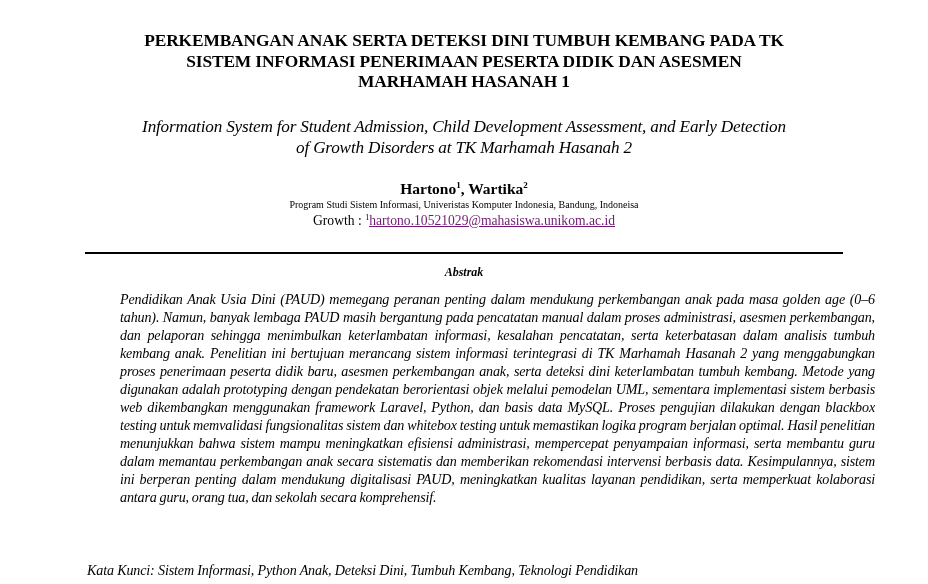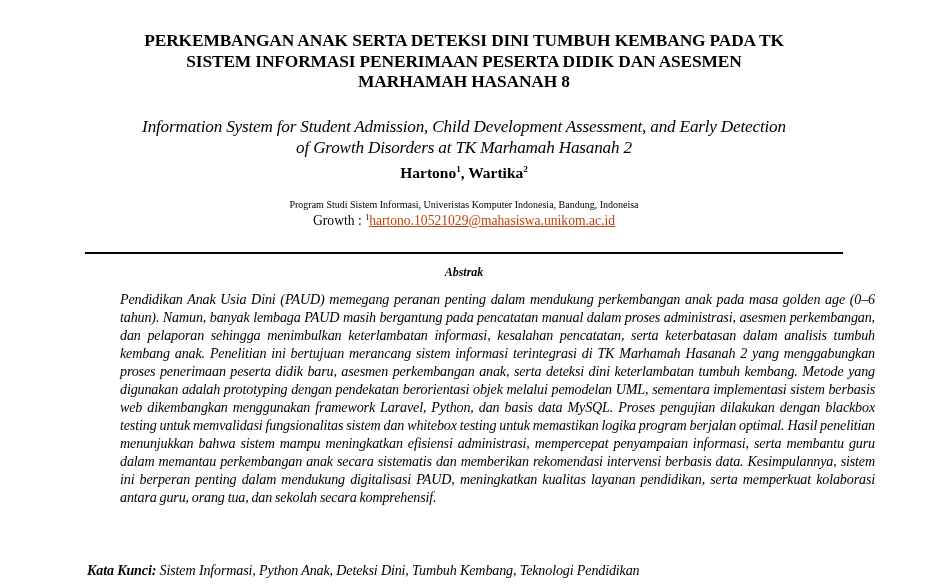--- a/index.html
+++ b/index.html
@@ -40,21 +40,21 @@
       text-align: center;
       font-weight: normal;
       font-style: italic;
       font-size: 17.2px;
       line-height: 20.5px;
       letter-spacing: -0.2px;
     }
     .authors {
       position: absolute;
       left: 0;
-      top: 164px;
+      top: 180px;
       width: 758px;
       text-align: center;
       font-weight: bold;
       font-size: 15.5px;
       line-height: 18px;
     }
     .authors sup {
       font-size: 9px;
       vertical-align: 6px;
       line-height: 0;
@@ -76,21 +76,21 @@
       text-align: center;
       font-size: 13.6px;
       line-height: 16px;
     }
     .email-line sup {
       font-size: 8px;
       vertical-align: 5px;
       line-height: 0;
     }
     .email-link {
-      color: #c2410c;
+      color: #701a75;
       text-decoration: underline;
     }
     .rule {
       position: absolute;
       left: 0;
       top: 252px;
       width: 758px;
       height: 2px;
       background: #000000;
     }
@@ -123,32 +123,32 @@
       position: absolute;
       left: 2px;
       top: 561px;
       width: 755px;
       font-style: italic;
       font-size: 14.1px;
       line-height: 18px;
       letter-spacing: -0.15px;
     }
     .keywords .kw-label {
-      font-weight: bold;
+      font-weight: normal;
     }
   </style>
 </head>
 <body>
 
 <div class="page">
 
   <div class="title-id">
     <div>PERKEMBANGAN ANAK SERTA DETEKSI DINI TUMBUH KEMBANG PADA TK</div>
     <div>SISTEM INFORMASI PENERIMAAN PESERTA DIDIK DAN ASESMEN</div>
-    <div>MARHAMAH HASANAH 8</div>
+    <div>MARHAMAH HASANAH 1</div>
   </div>
 
   <div class="title-en">
     <div>Information System for Student Admission, Child Development Assessment, and Early Detection</div>
     <div>of Growth Disorders at TK Marhamah Hasanah 2</div>
   </div>
 
   <div class="authors">
     <span>Hartono</span><sup>1</sup><span>, </span><span>Wartika</span><sup>2</sup>
   </div>

